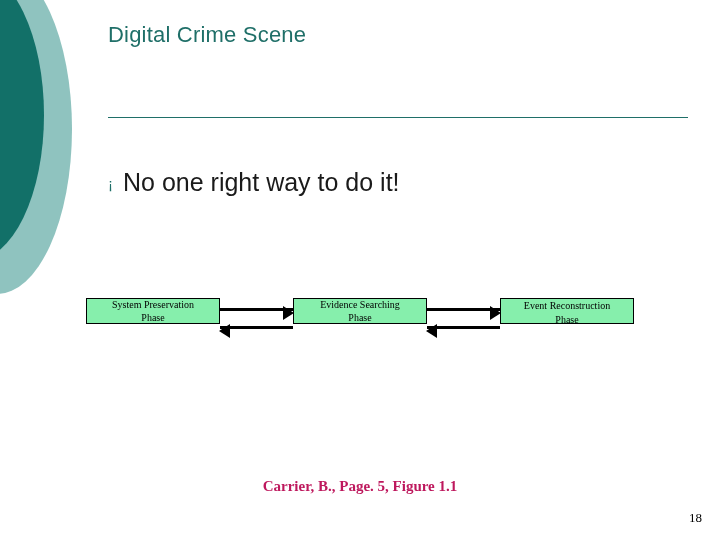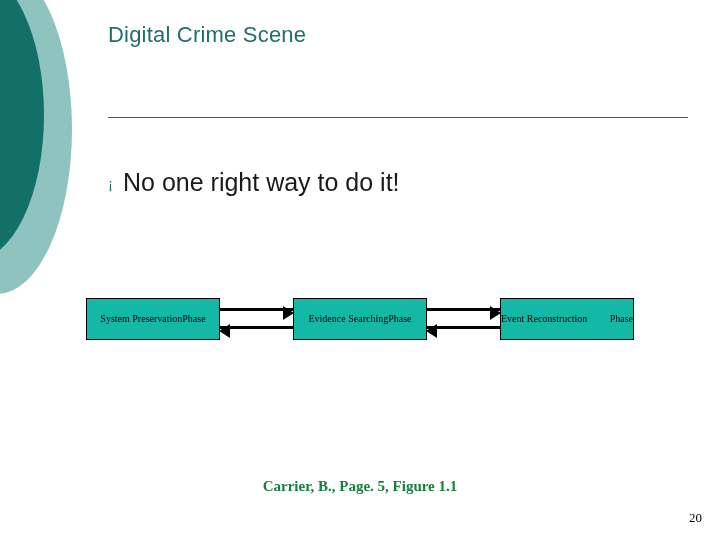--- a/index.html
+++ b/index.html
@@ -90,25 +90,26 @@
     left: 86px;
     top: 298px;
     width: 548px;
     height: 46px;
     z-index: 5;
   }
   .phase-box {
     position: absolute;
     top: 0;
     width: 134px;
-    height: 42px;
-    background: #14b8a6;
+    height: 26px;
+    background: #86efac;
     border: 1px solid #000000;
     box-sizing: border-box;
     display: flex;
+    flex-direction: column;
     align-items: center;
     justify-content: center;
     font-family: "Liberation Serif", serif;
     font-size: 10px;
     line-height: 1.35;
     color: #000000;
     text-align: center;
   }
   .box-1 { left: 0px; }
   .box-2 { left: 207px; align-items: center; }
@@ -153,21 +154,21 @@
   
   .caption {
     position: absolute;
     left: 0;
     top: 478px;
     width: 720px;
     text-align: center;
     font-family: "Liberation Serif", serif;
     font-size: 15px;
     font-weight: bold;
-    color: #15803d;
+    color: #be185d;
     z-index: 5;
   }
 
   
   .page-number {
     position: absolute;
     right: 18px;
     top: 510px;
     font-family: "Liberation Serif", serif;
     font-size: 13px;
@@ -222,13 +223,13 @@
   </div>
 
   <div class="phase-box box-3">
     <span>Event Reconstruction</span>
     <span>Phase</span>
   </div>
 
 </div>
 
 <div class="caption">Carrier, B., Page. 5, Figure 1.1</div>
-<div class="page-number">20</div>
+<div class="page-number">18</div>
 
 </body></html>

